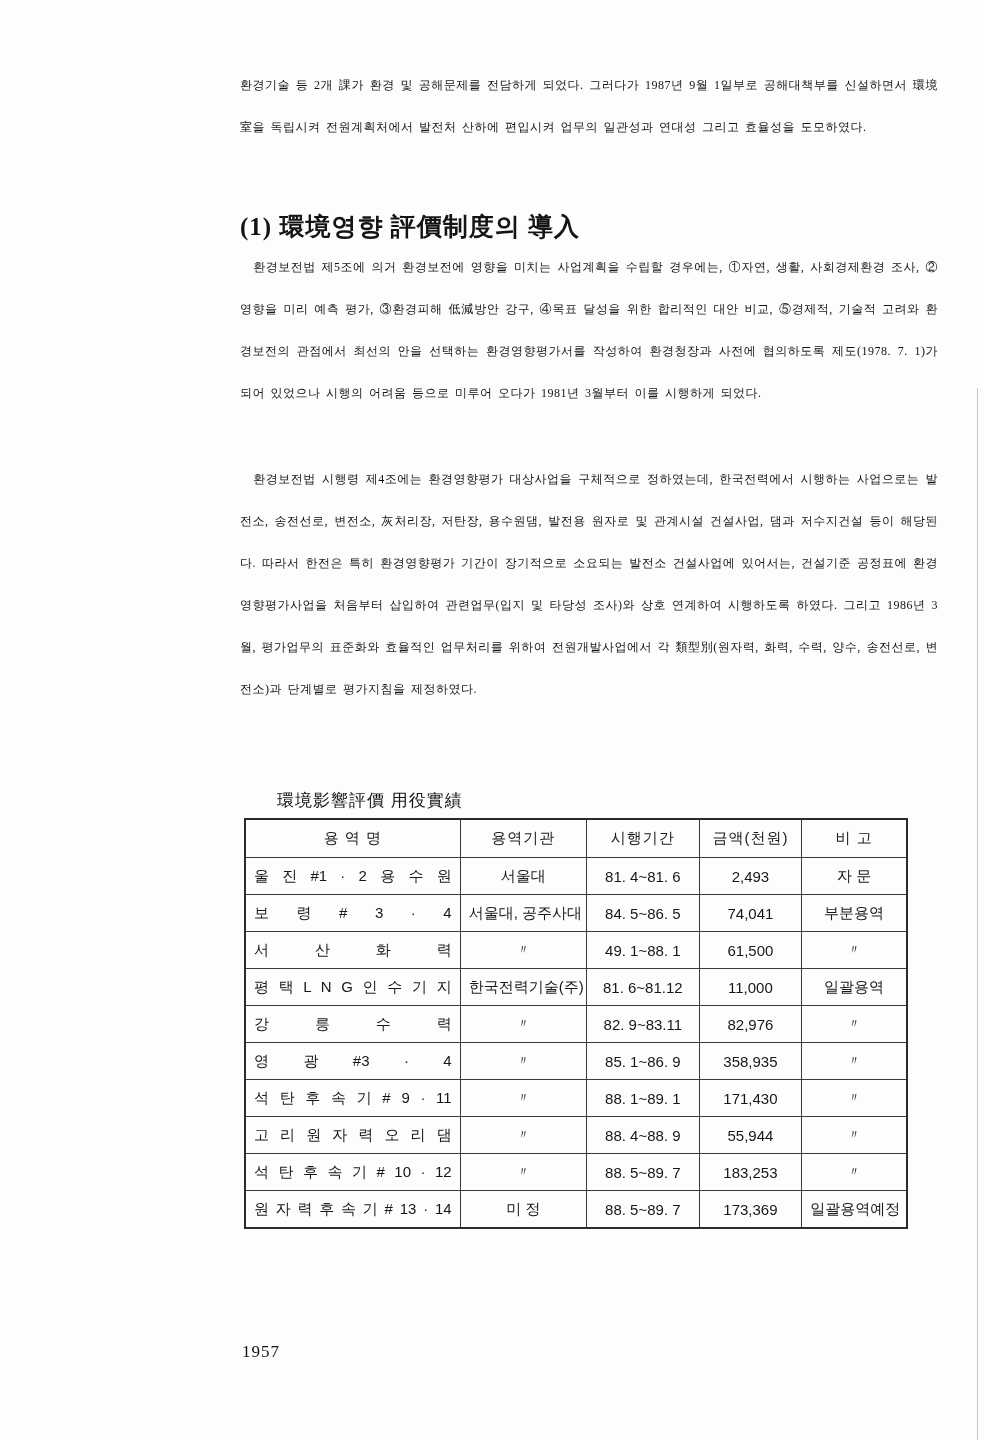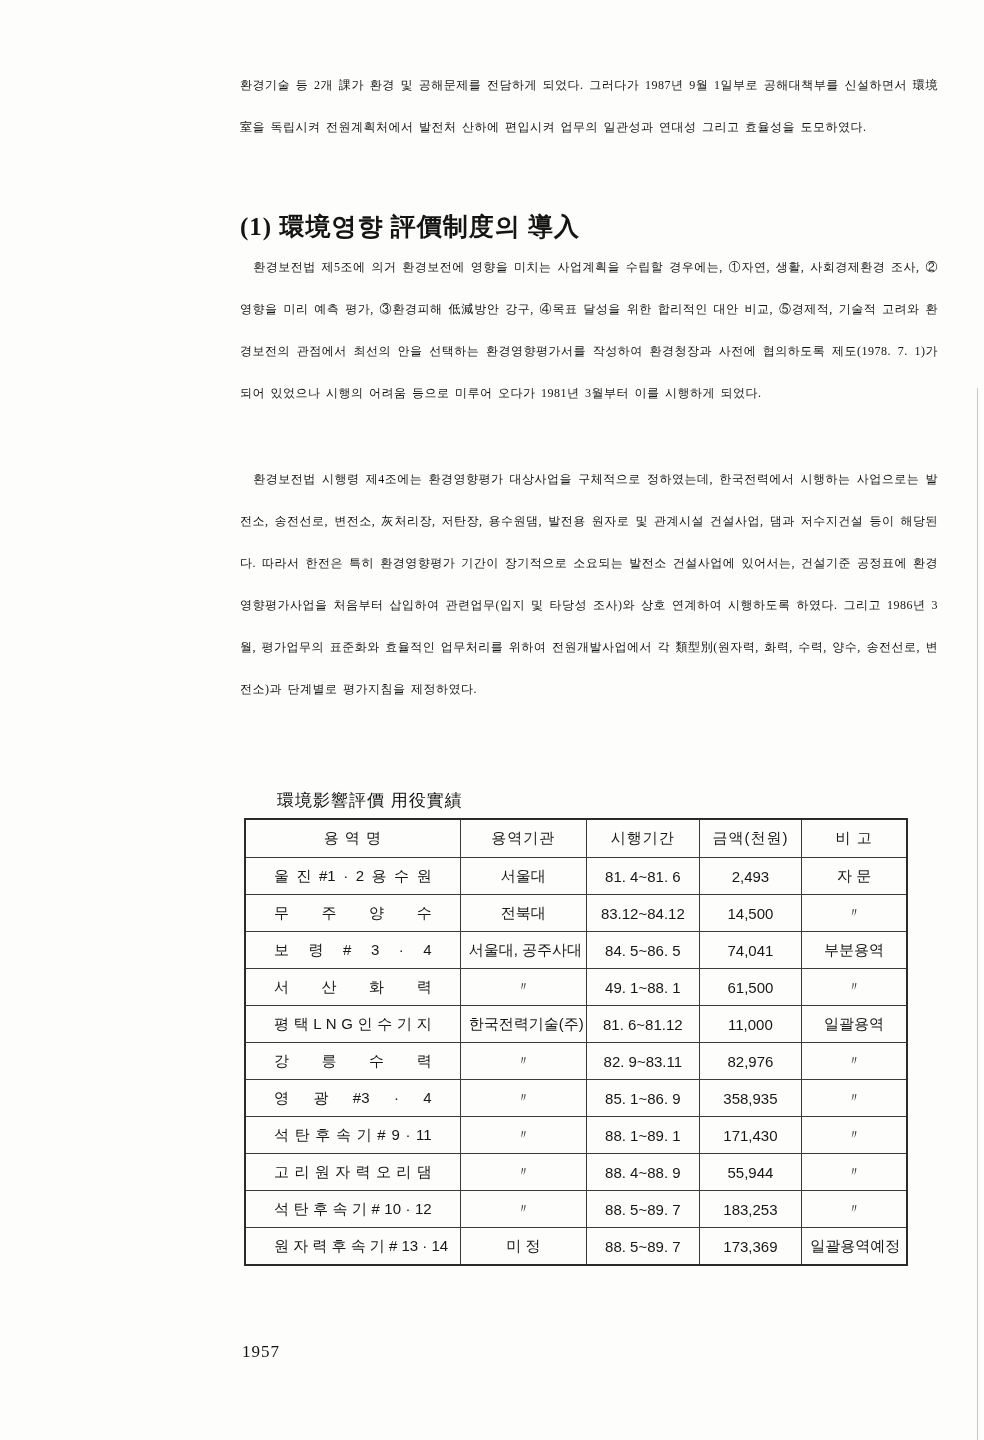--- a/index.html
+++ b/index.html
@@ -71,21 +71,21 @@
     white-space: nowrap;
   }
   table.services th {
     font-weight: normal;
     height: 37px;
     letter-spacing: 1px;
   }
   table.services td.col-name {
     text-align: justify;
     text-align-last: justify;
-    padding: 0 28px;
+    padding: 0 8px;
   }
   .ditto { font-size: 13px; color: #2a2a2a; }
   .page-number {
     position: absolute;
     left: 242px;
     top: 1342px;
     font-size: 17px;
     letter-spacing: 1px;
   }
   .scan-edge {
@@ -132,27 +132,20 @@
       </thead>
       <tbody>
         <tr>
           <td class="col-name">울 진 #1 · 2 용 수 원</td>
           <td>서울대</td>
           <td>81. 4~81. 6</td>
           <td>2,493</td>
           <td>자 문</td>
         </tr>
         <tr>
-          <td class="col-name">무 주 양 수</td>
-          <td>전북대</td>
-          <td>83.12~84.12</td>
-          <td>14,500</td>
-          <td class="ditto">〃</td>
-        </tr>
-        <tr>
           <td class="col-name">보 령 # 3 · 4</td>
           <td>서울대, 공주사대</td>
           <td>84. 5~86. 5</td>
           <td>74,041</td>
           <td>부분용역</td>
         </tr>
         <tr>
           <td class="col-name">서 산 화 력</td>
           <td class="ditto">〃</td>
           <td>49. 1~88. 1</td>

